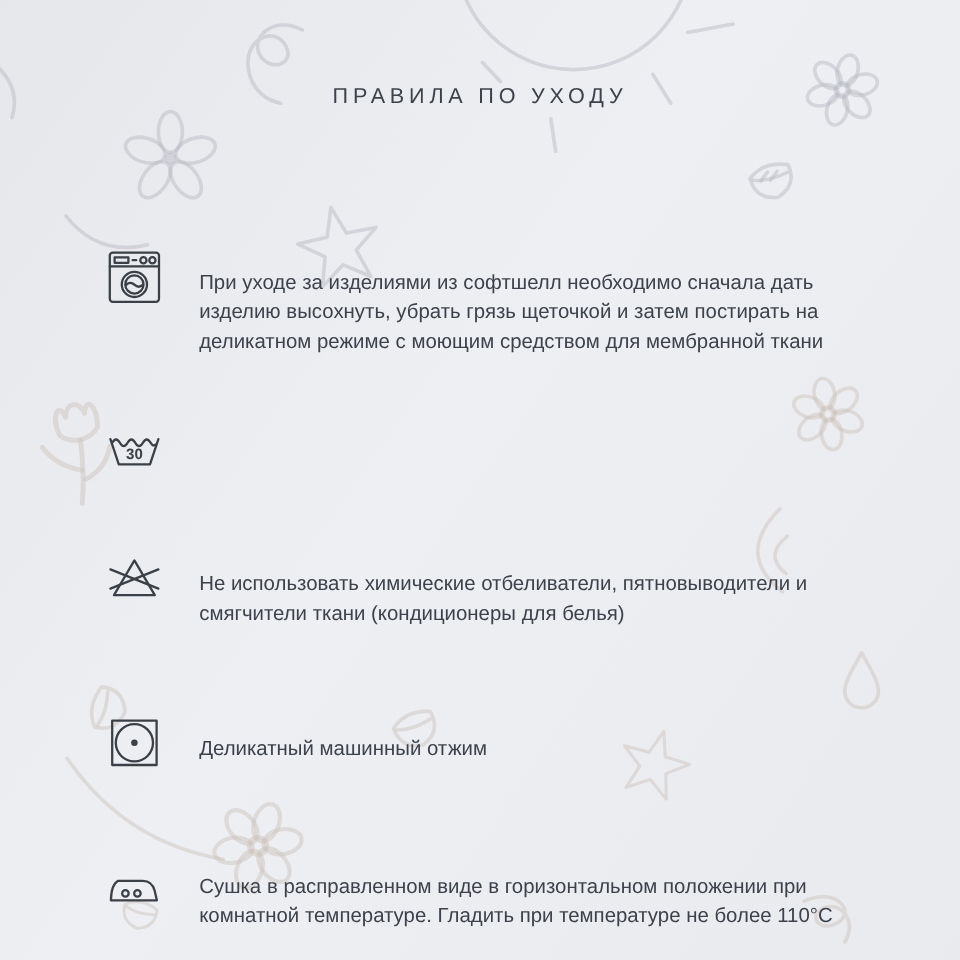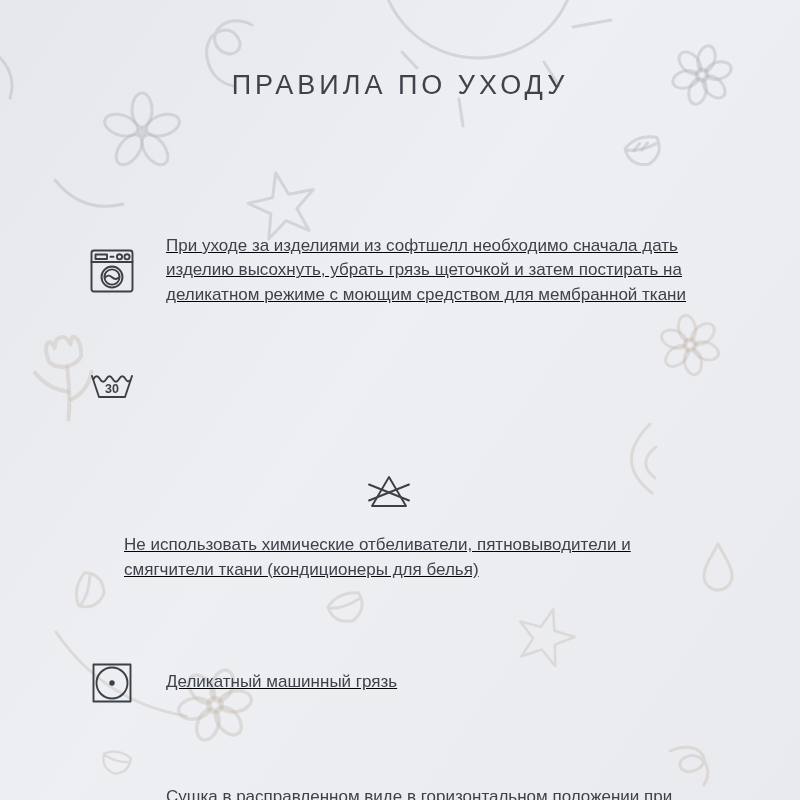--- a/index.html
+++ b/index.html
@@ -5,27 +5,27 @@
   html,body{margin:0;padding:0;}
   body{
     width:800px;height:800px;overflow:hidden;position:relative;
     font-family:"Liberation Sans",sans-serif;
     background:linear-gradient(125deg,#e5e7eb 0%,#edeff3 45%,#e8eaee 100%);
   }
   .doodles{position:absolute;inset:0;pointer-events:none;}
   .content{position:relative;width:800px;height:800px;}
   .title{
     margin:70px 0 0;text-align:center;
-    font-size:27px;font-weight:500;letter-spacing:4px;
+    font-size:18px;font-weight:500;letter-spacing:4px;
     color:#3e434b;
   }
   .rows{margin-top:116px;padding:0 80px 0 88px;}
-  .care-row{display:flex;align-items:center;margin-bottom:56px;text-decoration:underline;}
+  .care-row{display:flex;align-items:flex-start;margin-bottom:56px;}
   .care-row:first-child{margin-bottom:40px;}
-  .care-row:nth-child(3){margin-bottom:54px;flex-direction:column;}
+  .care-row:nth-child(3){margin-bottom:54px;}
   .icon-cell{flex:0 0 48px;width:48px;height:48px;margin-right:30px;}
   .icon-cell svg{display:block;width:48px;height:48px;}
   .care-text{
     flex:1;max-width:560px;
     font-size:17px;line-height:1.44;font-weight:500;
     color:#3d424a;
   }
   .sym{stroke:#3b4046;stroke-width:1.9;fill:none;stroke-linecap:round;stroke-linejoin:round;}
   .sym-fill{fill:#3b4046;stroke:none;}
   .sym-txt{fill:#3b4046;font-family:"Liberation Sans",sans-serif;font-size:12.5px;font-weight:bold;}
@@ -176,21 +176,21 @@
     </div>
 
     <div class="care-row">
       <div class="icon-cell">
         <svg viewBox="0 0 48 48">
           <rect class="sym" x="5.5" y="5.5" width="37" height="37"></rect>
           <circle class="sym" cx="24" cy="24" r="15.5"></circle>
           <circle class="sym-fill" cx="24" cy="24" r="2.7"></circle>
         </svg>
       </div>
-      <p class="care-text">Деликатный машинный грязь</p>
+      <p class="care-text">Деликатный машинный отжим</p>
     </div>
 
     <div class="care-row">
       <div class="icon-cell">
         <svg viewBox="0 0 48 48">
           <path class="sym" d="M10.5,24 H31 C36.5,24 39.7,27.6 40.9,32.2 L42.7,40.3 H4.4 C4.6,32.4 6.6,26 10.5,24 Z"></path>
           <circle class="sym" cx="16.5" cy="34.5" r="2.7"></circle>
           <circle class="sym" cx="26.5" cy="34.5" r="2.7"></circle>
         </svg>
       </div>

